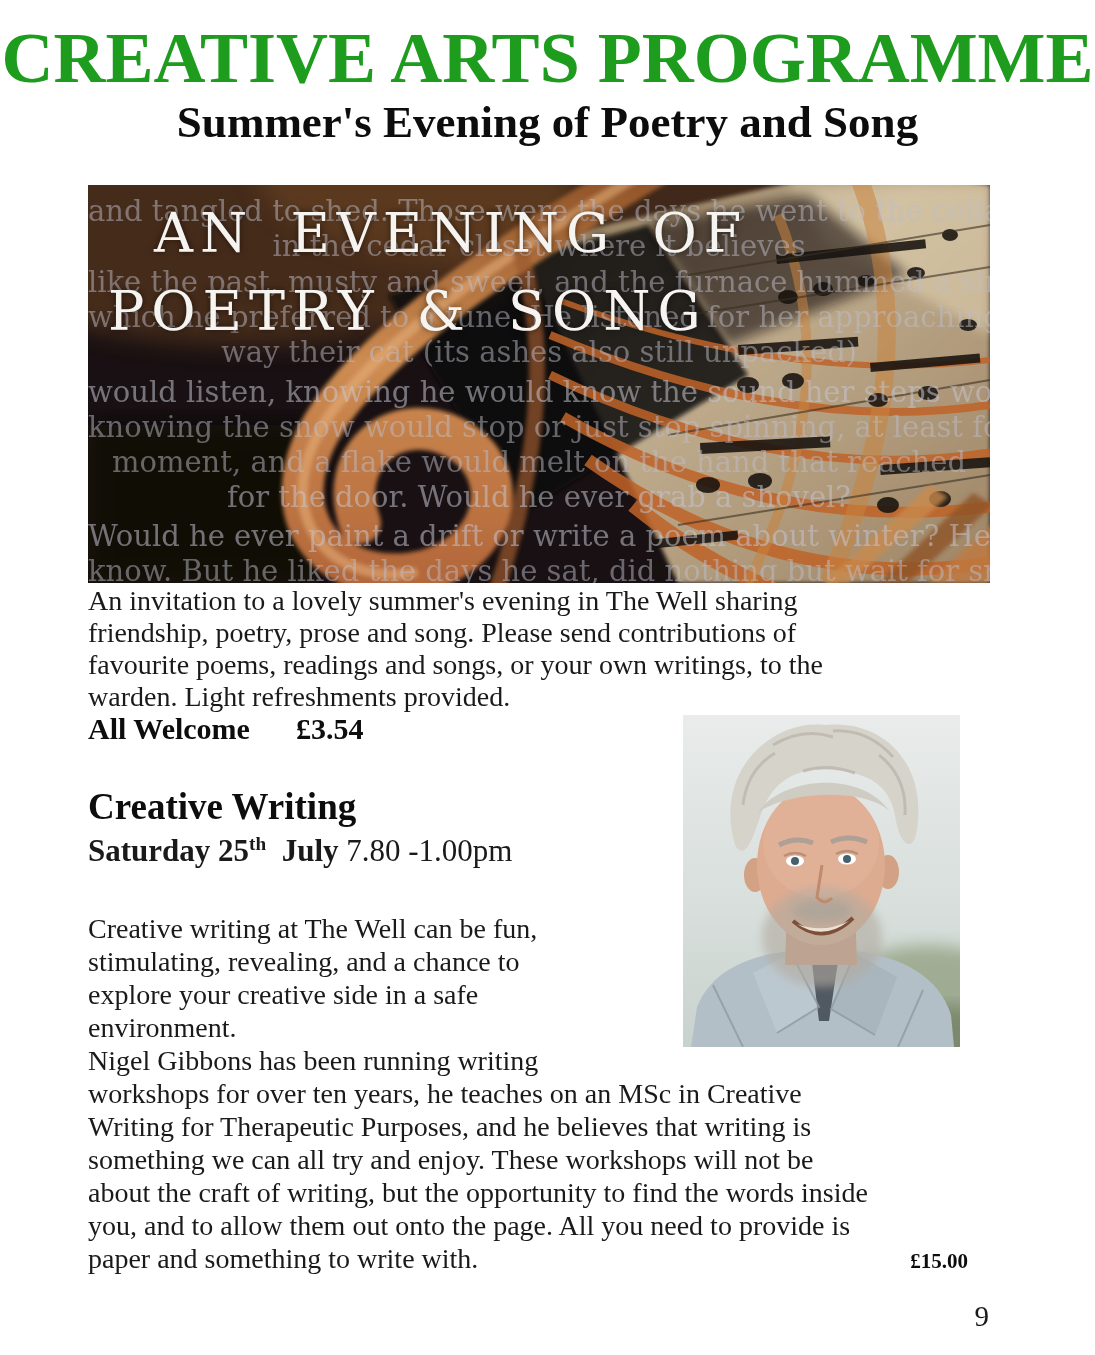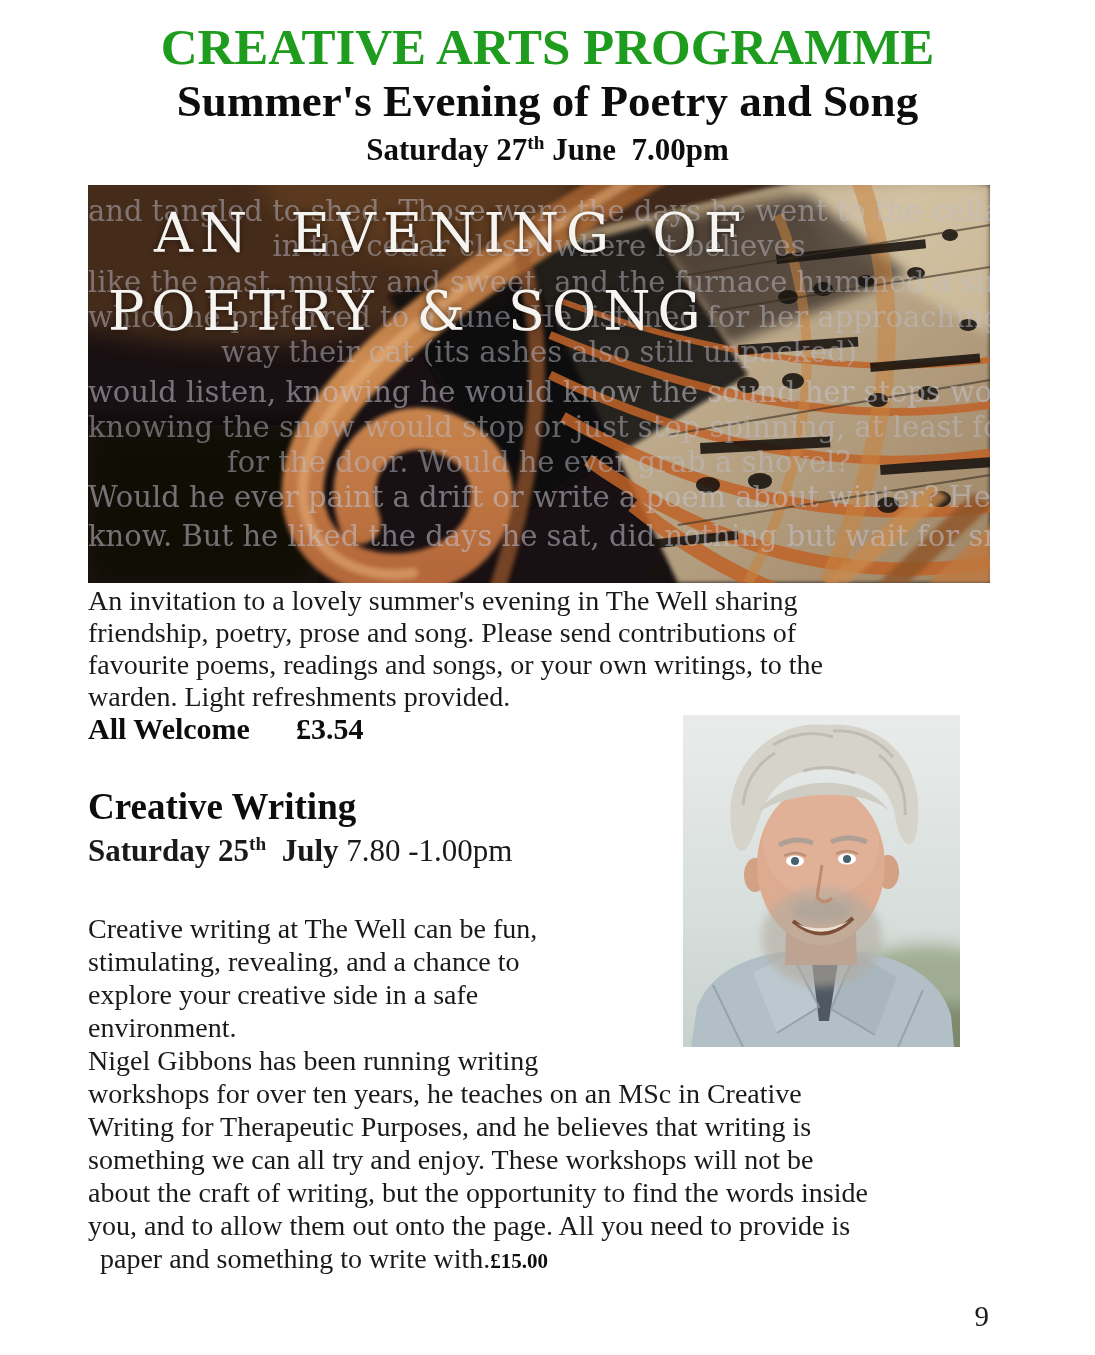--- a/index.html
+++ b/index.html
@@ -3,21 +3,21 @@
 <meta charset="utf-8">
 <style>
   html,body{margin:0;padding:0;}
   body{
     width:1095px;height:1355px;position:relative;background:#ffffff;
     font-family:"Liberation Serif", serif;color:#141414;overflow:hidden;
   }
   
   .header{position:absolute;top:0;left:0;width:1095px;text-align:center;}
   .title-green{
-    margin:0;padding-top:22px;font-size:51px;line-height:1.0;font-weight:bold;
+    margin:0;padding-top:22px;font-size:72px;line-height:1.0;font-weight:bold;
     letter-spacing:0px;color:#1e9c1e;font-family:"Liberation Serif", serif;
   }
   .title-black{
     margin:0;margin-top:6px;font-size:45px;line-height:1.0;font-weight:bold;color:#0d0d0d;
   }
   .title-date{
     margin:0;margin-top:9px;font-size:31px;line-height:1.0;font-weight:bold;color:#0d0d0d;white-space:pre;
   }
   sup.th{font-size:62%;vertical-align:super;font-weight:bold;}
   
@@ -61,41 +61,40 @@
   .cw-heading{
     position:absolute;left:88px;top:788px;margin:0;font-size:37px;line-height:1.0;
     font-weight:bold;color:#0d0d0d;
   }
   .cw-date{
     position:absolute;left:88px;top:834px;font-size:31px;line-height:1.0;color:#1a1a1a;white-space:pre;
   }
   .cw-date .b{font-weight:bold;margin-top:43px;}
   .cw-body{top:912px;line-height:33px;width:900px;}
   .cw-last{
-    position:absolute;left:100px;top:1242px;width:880px;display:flex;
-    align-items:baseline;
+    position:absolute;left:88px;top:1242px;width:880px;display:flex;
+    justify-content:space-between;align-items:baseline;
     font-size:28px;line-height:33px;color:#1a1a1a;
   }
   .cw-last .price{font-weight:bold;font-size:21px;color:#0d0d0d;}
   
   .photo{
     position:absolute;left:683px;top:715px;width:277px;height:332px;overflow:hidden;
   }
   
   .page-number{
     position:absolute;top:1300px;right:106px;font-size:29px;color:#1a1a1a;
   }
 </style>
 </head>
 <body>
 
 <div class="header">
   <h1 class="title-green">CREATIVE ARTS PROGRAMME</h1>
   <h2 class="title-black">Summer's Evening of Poetry and Song</h2>
-  <h3 class="title-date"><span>Saturday 27</span><sup class="th">th</sup><span> June  7.00pm</span></h3>
 </div>
 
 <div class="banner">
   <svg width="902" height="398" viewBox="0 0 902 398">
     <defs>
       <linearGradient id="paper" x1="0" y1="0" x2="1" y2="1">
         <stop offset="0" stop-color="#8a7456"></stop>
         <stop offset="0.45" stop-color="#cdb998"></stop>
         <stop offset="1" stop-color="#a98f6c"></stop>
       </linearGradient>
@@ -182,20 +181,21 @@
     </g>
   </svg>
 
   <div class="overlay-line">and tangled to shed. Those were the days he went to the cellar and stood</div>
   <div class="overlay-line">in the cedar closet where it believes</div>
   <div class="overlay-line">like the past, musty and sweet, and the furnace hummed a single note,</div>
   <div class="overlay-line">which he preferred to a tune. He listened for her approaching motor, the</div>
   <div class="overlay-line">way their cat (its ashes also still unpacked)</div>
   <div class="overlay-line">would listen, knowing he would know the sound her steps would make</div>
   <div class="overlay-line">knowing the snow would stop or just stop spinning, at least for a</div>
+  <div class="overlay-line">moment, and a flake would melt on the hand that reached</div>
   <div class="overlay-line">for the door. Would he ever grab a shovel?</div>
   <div class="overlay-line">Would he ever paint a drift or write a poem about winter? He didn't</div>
   <div class="overlay-line">know. But he liked the days he sat, did nothing but wait for snow</div>
 
   <div class="banner-title l1">AN EVENING OF</div>
   <div class="banner-title l2">POETRY &amp; SONG</div>
 </div>
 
 <div class="para para1">An invitation to a lovely summer's evening in The Well sharing
 friendship, poetry, prose and song. Please send contributions of

